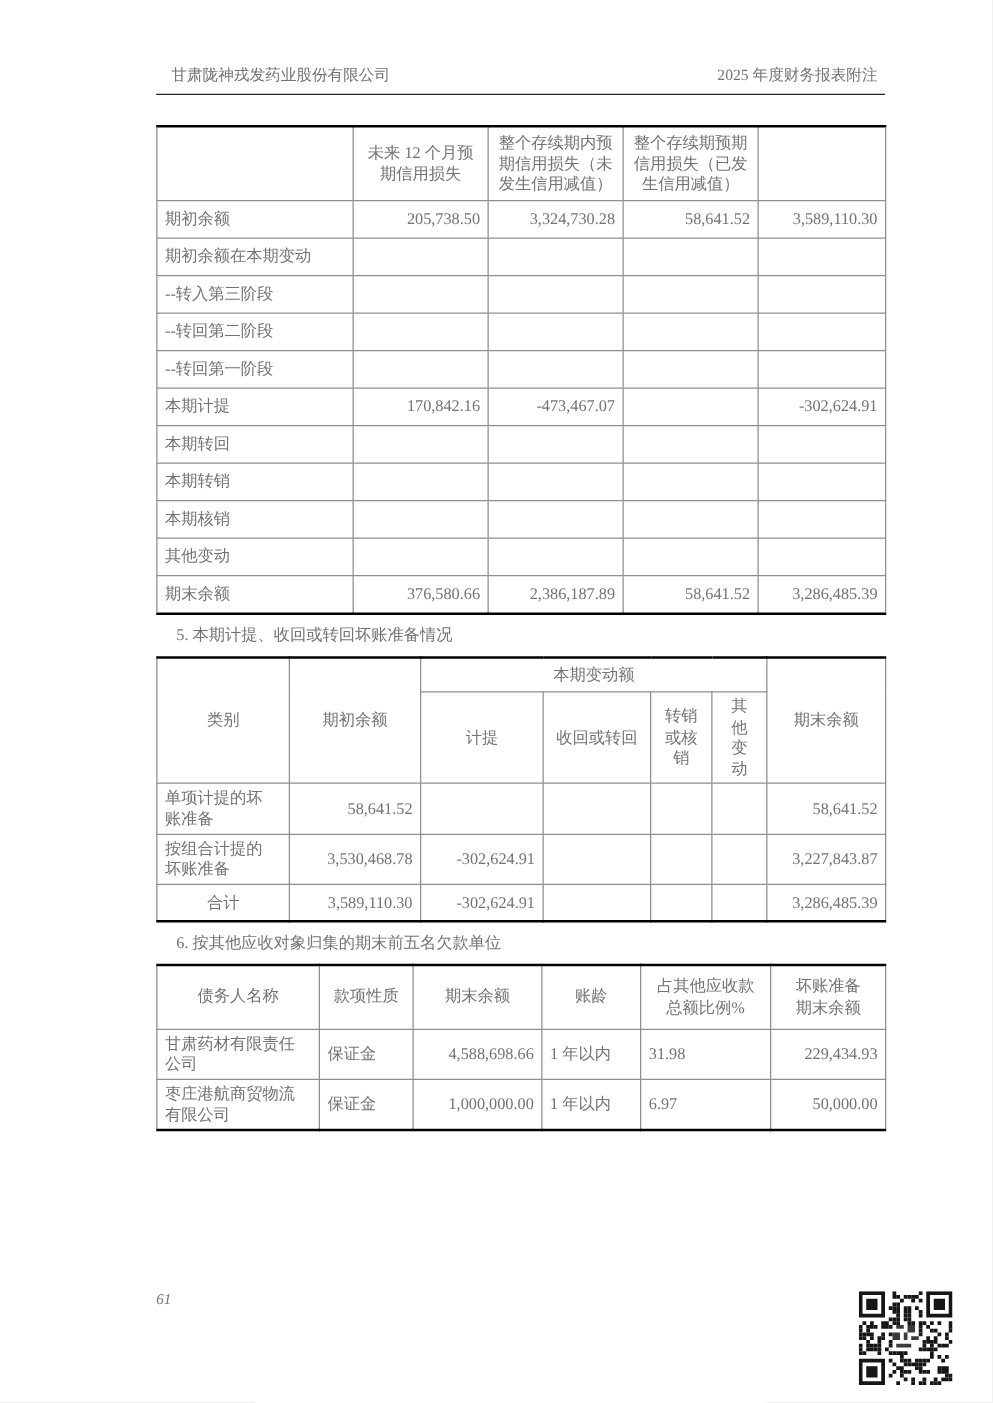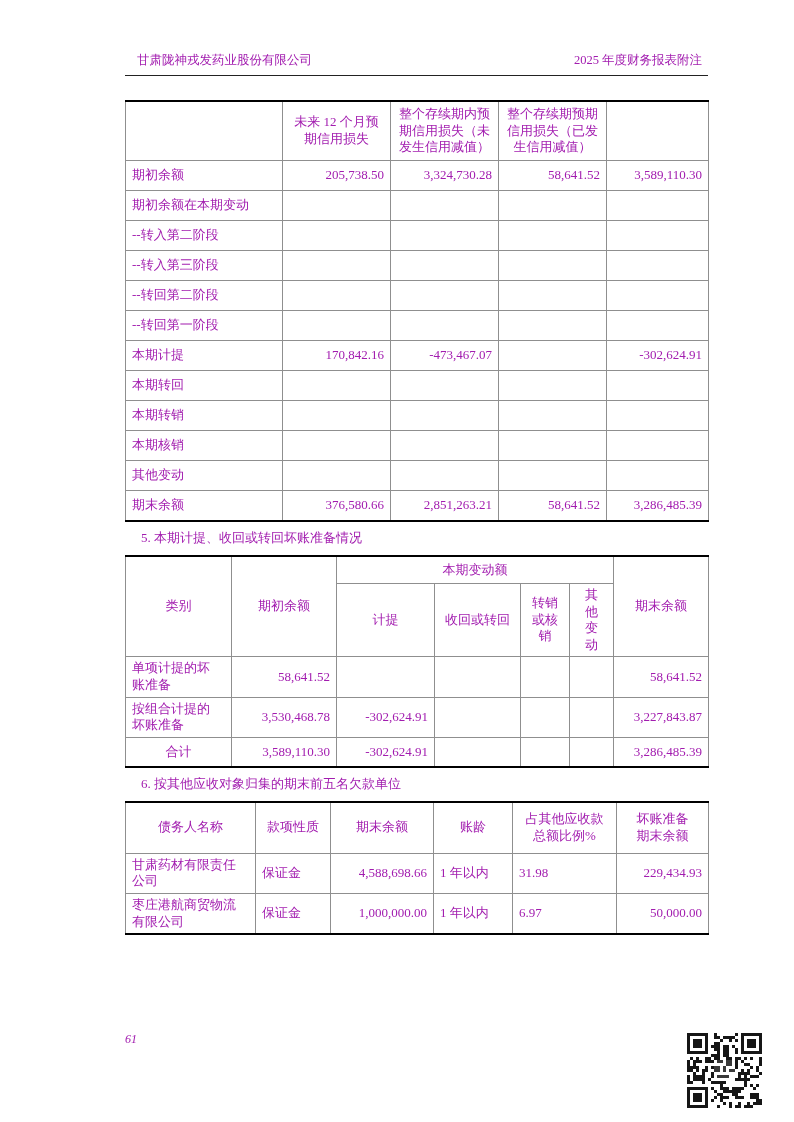--- a/index.html
+++ b/index.html
@@ -1,18 +1,18 @@
 <!DOCTYPE html>
 <html><head>
 <meta charset="utf-8">
 <style>
   html,body{margin:0;padding:0;background:#e8e8e8;}
   .page{
     position:relative;width:794px;height:1122px;background:#ffffff;
-    font-family:"Liberation Serif","DejaVu Serif",serif;color:#a21caf;
+    font-family:"Liberation Serif","DejaVu Serif",serif;color:#737373;
     margin:0 auto;overflow:hidden;
   }
   .content{position:absolute;left:125px;top:0;width:583px;}
   .page-header{
     margin-top:53px;display:flex;justify-content:space-between;
     padding:0 6px 7px 12px;border-bottom:1px solid #222;
     font-size:12.5px;line-height:1.2;
   }
   table.t{
     width:100%;border-collapse:collapse;table-layout:fixed;
@@ -87,27 +87,20 @@
             <td class="ar">3,589,110.30</td>
           </tr>
           <tr>
             <td class="al">期初余额在本期变动</td>
             <td class="ar"></td>
             <td class="ar"></td>
             <td class="ar"></td>
             <td class="ar"></td>
           </tr>
           <tr>
-            <td class="al">--转入第二阶段</td>
-            <td class="ar"></td>
-            <td class="ar"></td>
-            <td class="ar"></td>
-            <td class="ar"></td>
-          </tr>
-          <tr>
             <td class="al">--转入第三阶段</td>
             <td class="ar"></td>
             <td class="ar"></td>
             <td class="ar"></td>
             <td class="ar"></td>
           </tr>
           <tr>
             <td class="al">--转回第二阶段</td>
             <td class="ar"></td>
             <td class="ar"></td>
@@ -152,21 +145,21 @@
           <tr>
             <td class="al">其他变动</td>
             <td class="ar"></td>
             <td class="ar"></td>
             <td class="ar"></td>
             <td class="ar"></td>
           </tr>
           <tr>
             <td class="al">期末余额</td>
             <td class="ar">376,580.66</td>
-            <td class="ar">2,851,263.21</td>
+            <td class="ar">2,386,187.89</td>
             <td class="ar">58,641.52</td>
             <td class="ar">3,286,485.39</td>
           </tr>
         </tbody>
     </table>
 
     <div class="sec-title">5. 本期计提、收回或转回坏账准备情况</div>
 
     <table class="t t2">
       <colgroup>

